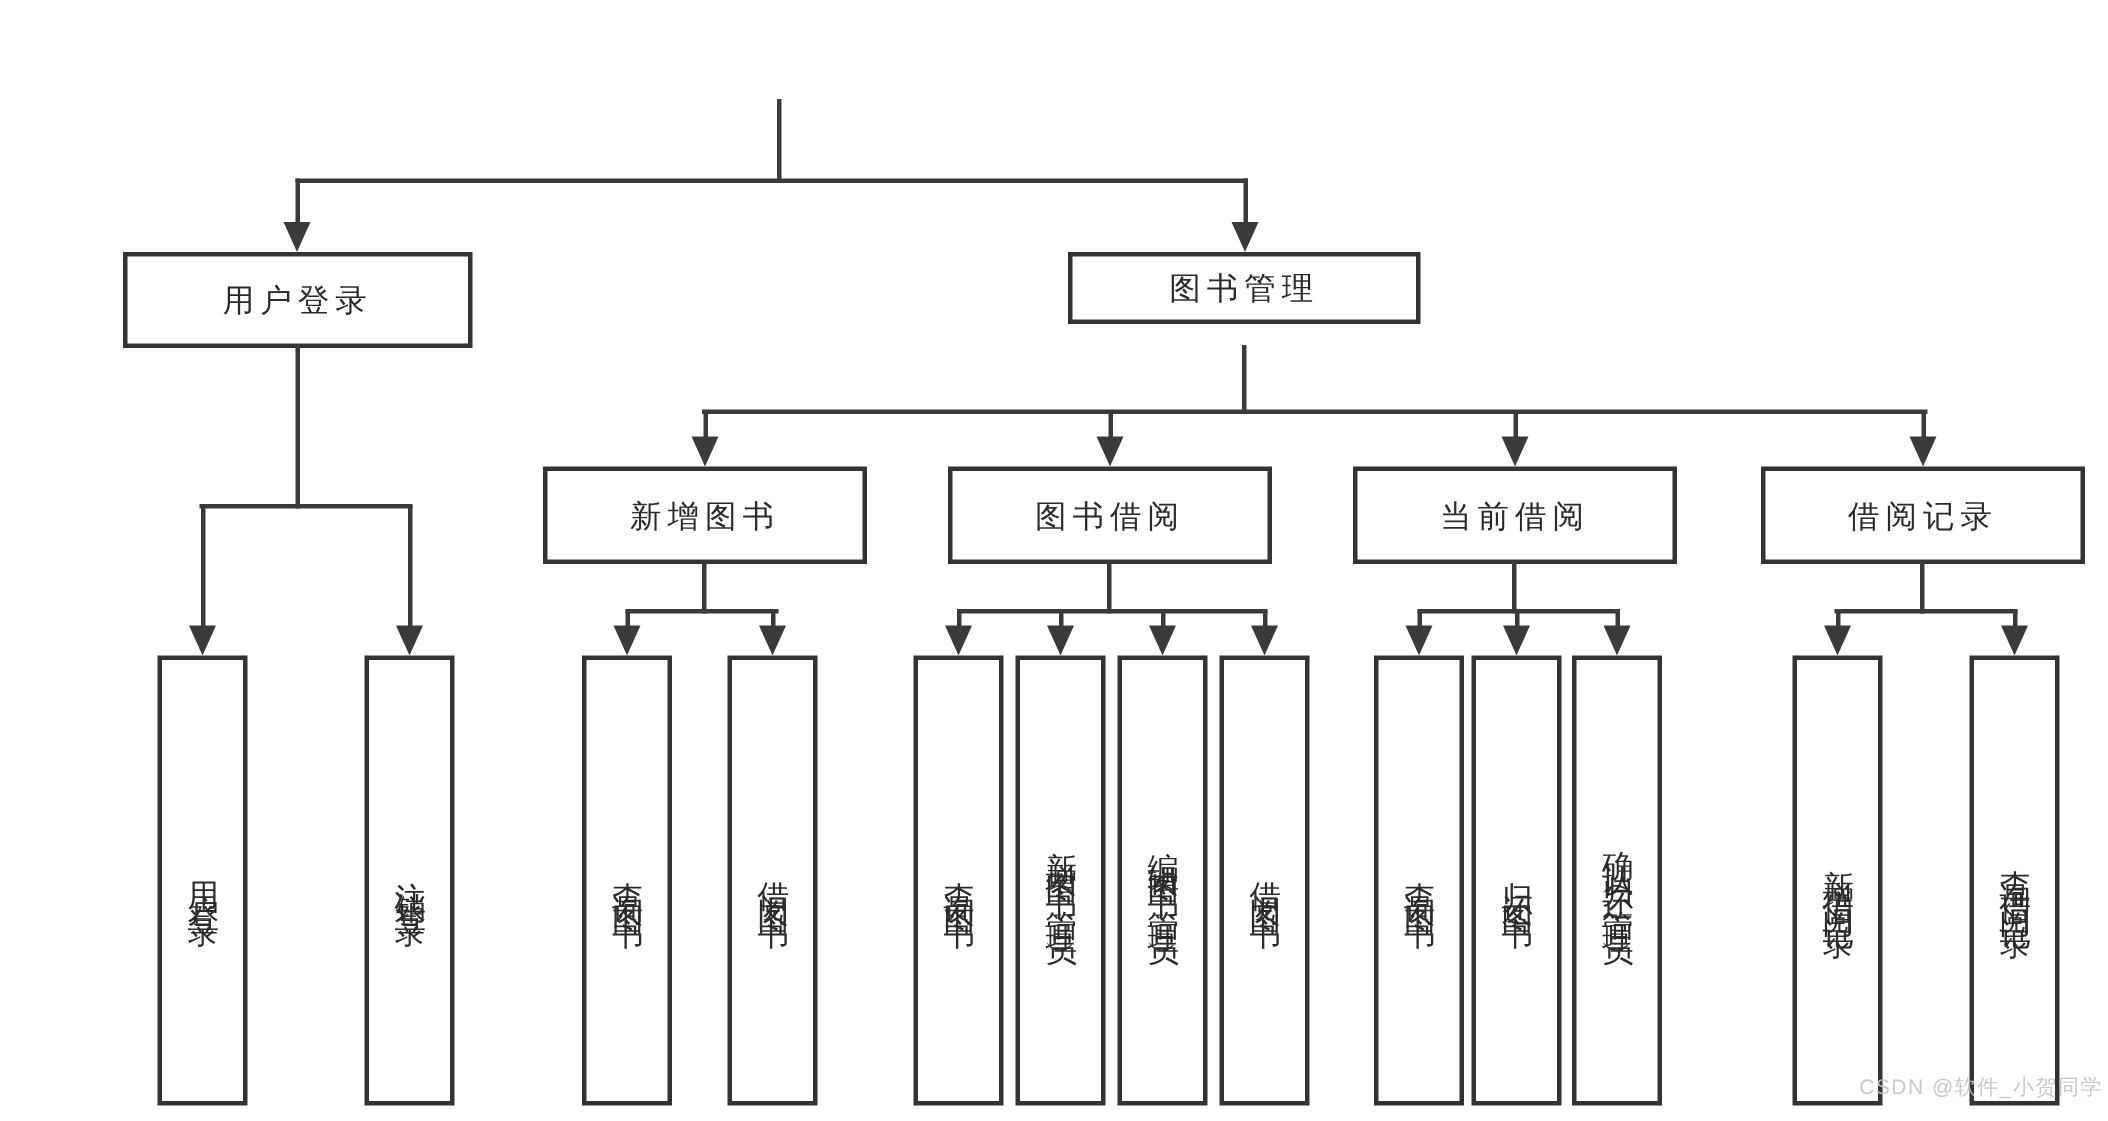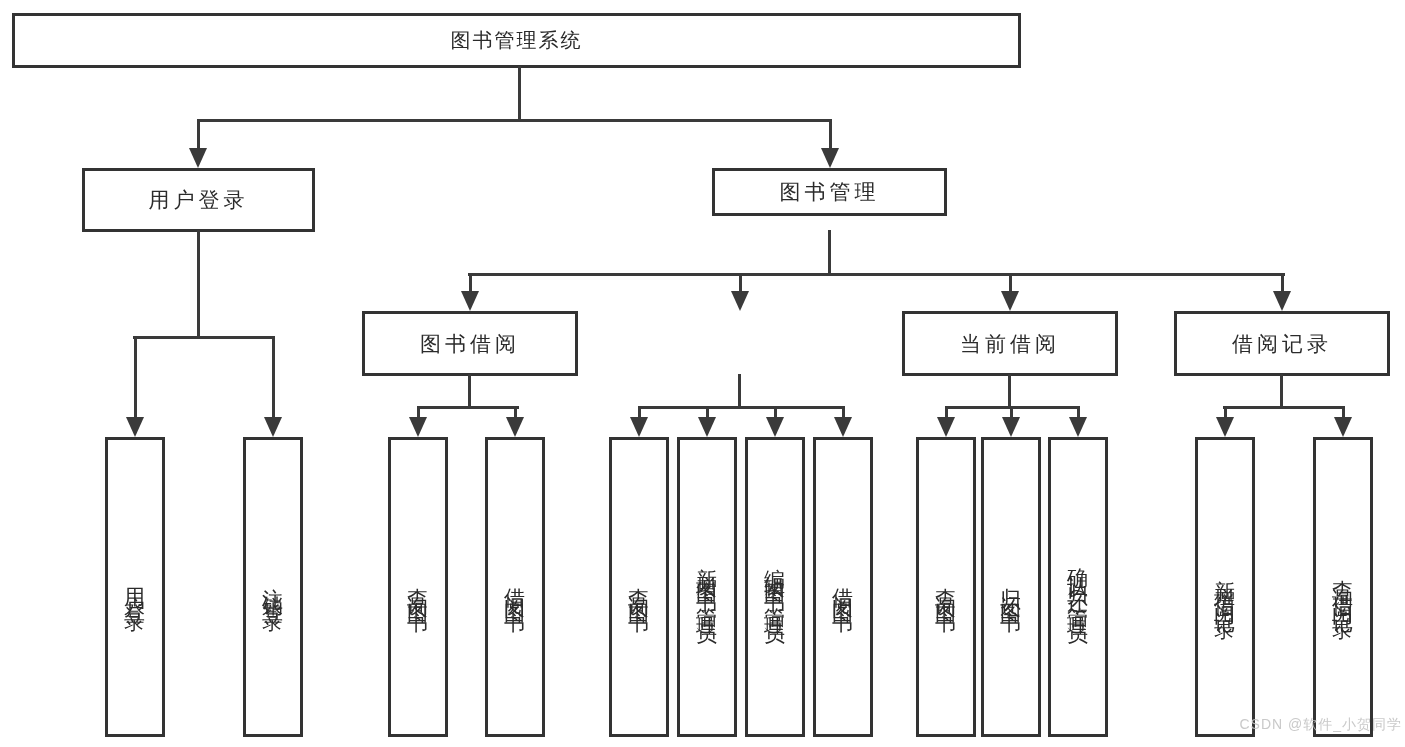--- a/index.html
+++ b/index.html
@@ -61,23 +61,20 @@
     color:rgba(195,195,195,0.9);
     letter-spacing:1px;
     white-space:nowrap;
   }
 </style>
 </head>
 <body>
 
 <div id="canvas">
 
-  <div class="node" style="left:12px;top:13px;width:1009px;height:55px;">
-    <span class="node-label root-label">图书管理系统</span>
-  </div>
 
   <div class="vline" style="left:518px;top:66px;height:55px;"></div>
   <div class="hline" style="left:197px;top:119px;width:635px;"></div>
   <div class="arrow" style="left:189px;top:119px;height:49px;"></div>
   <div class="arrow" style="left:821px;top:119px;height:49px;"></div>
 
   <div class="node" style="left:82px;top:168px;width:233px;height:64px;">
     <span class="node-label">用户登录</span>
   </div>
   <div class="node" style="left:712px;top:168px;width:235px;height:48px;">
@@ -90,20 +87,23 @@
   <div class="arrow" style="left:264px;top:337px;height:100px;"></div>
 
   <div class="vline" style="left:828px;top:230px;height:46px;"></div>
   <div class="hline" style="left:468px;top:273px;width:817px;"></div>
   <div class="arrow" style="left:461px;top:274px;height:37px;"></div>
   <div class="arrow" style="left:731px;top:274px;height:37px;"></div>
   <div class="arrow" style="left:1001px;top:274px;height:37px;"></div>
   <div class="arrow" style="left:1273px;top:274px;height:37px;"></div>
 
   <div class="node" style="left:362px;top:311px;width:216px;height:65px;">
+    <span class="node-label">新增图书</span>
+  </div>
+  <div class="node" style="left:632px;top:311px;width:216px;height:65px;">
     <span class="node-label">图书借阅</span>
   </div>
   <div class="node" style="left:902px;top:311px;width:216px;height:65px;">
     <span class="node-label">当前借阅</span>
   </div>
   <div class="node" style="left:1174px;top:311px;width:216px;height:65px;">
     <span class="node-label">借阅记录</span>
   </div>
 
   <div class="vline" style="left:468px;top:374px;height:35px;"></div>

